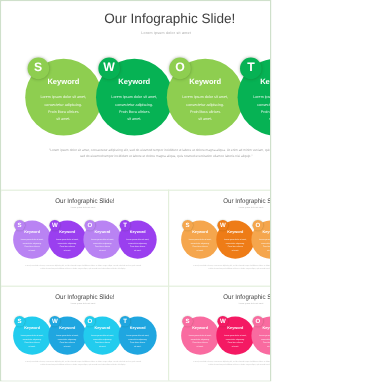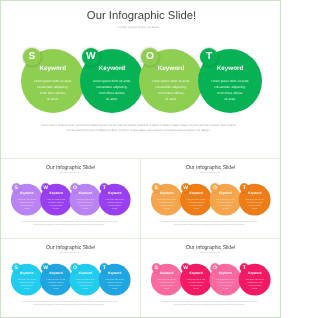--- a/index.html
+++ b/index.html
@@ -1,17 +1,17 @@
 <!DOCTYPE html>
 <html><head>
 <meta charset="utf-8">
 <style>
   html,body{margin:0;padding:0;background:#fff;}
   body{width:281px;height:318px;-webkit-font-smoothing:antialiased;text-rendering:geometricPrecision;font-family:"Liberation Sans",sans-serif;overflow:hidden;}
-  .page{position:relative;width:281px;height:318px;box-sizing:border-box;border:1px solid #cfe0cb;background:#fff;overflow:hidden;}
+  .page{position:relative;width:226px;height:318px;box-sizing:border-box;border:1px solid #cfe0cb;background:#fff;overflow:hidden;}
 
   
   .slide{position:relative;width:281px;height:157px;background:#fff;}
   .slide .title{position:absolute;left:0;top:8px;width:281px;text-align:center;
       font-size:11.3px;line-height:14px;color:#3f3f3f;white-space:nowrap;}
   .slide .subtitle{position:absolute;left:-3px;top:24.3px;width:281px;text-align:center;
       font-size:3.0px;line-height:4px;color:#a8a8a8;letter-spacing:.2px;}
   .row{position:absolute;left:0;top:0;width:281px;height:157px;}
   .node{position:absolute;top:48px;width:64px;height:64px;}
   .disc{position:absolute;left:0;top:0;width:64px;height:64px;border-radius:50%;}

